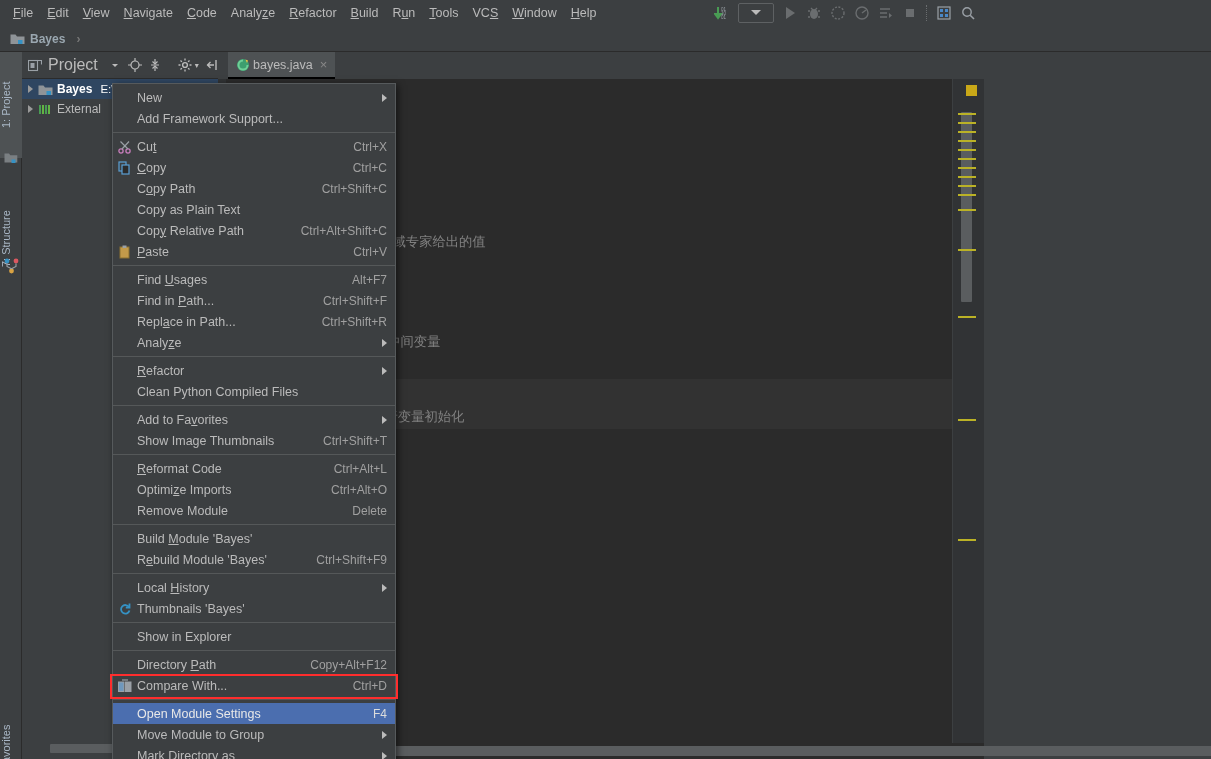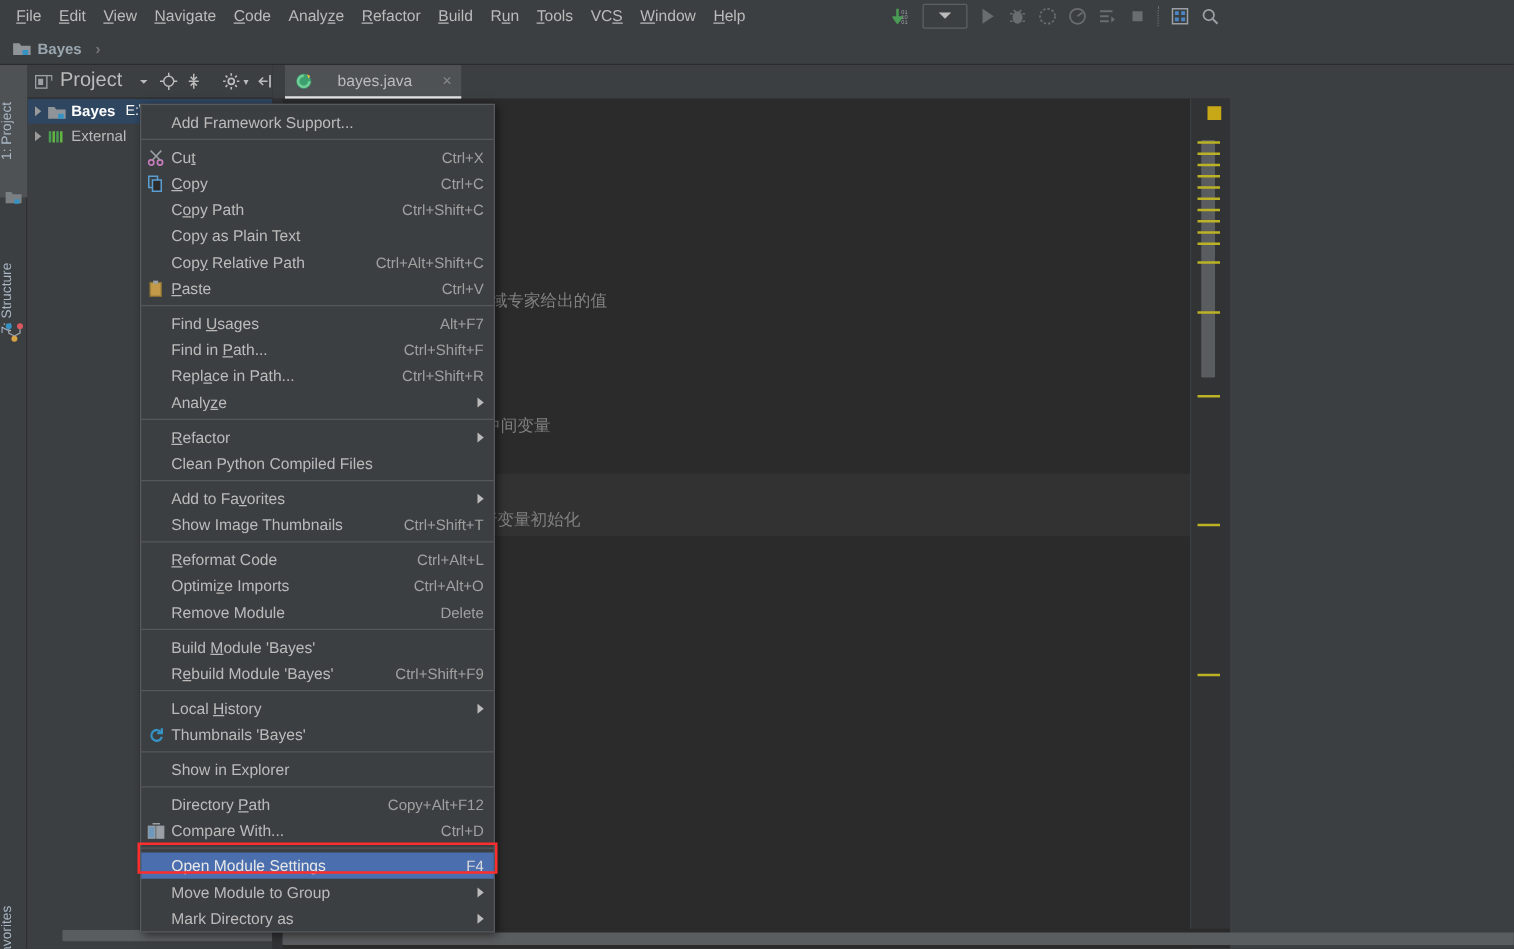--- a/index.html
+++ b/index.html
@@ -95,23 +95,23 @@
   .editor-wrap {
     position: absolute; left: 218px; top: 52px; right: 0; bottom: 0;
     background: #2b2b2b;
   }
   .tabbar {
     position: absolute; left: 0; top: 0; right: 0; height: 27px;
     background: #3c3f41; box-sizing: border-box;
   }
   .tab {
     position: absolute; left: 10px; top: 0; height: 27px;
-    display: flex; align-items: center; gap: 20px;
+    display: flex; align-items: center; gap: 3px;
     padding: 0 8px; box-sizing: border-box;
-    background: #4e5254; border-bottom: 2px solid #e5e5e5;
+    background: #4e5254; border-bottom: 2px solid #000000;
     color: #bbbbbb; font-size: 12.5px;
   }
   .tab-close { color: #888; font-size: 13px; margin-left: 4px; }
 
   .gutter {
     position: absolute; left: 0; top: 27px; bottom: 0; width: 8px;
     background: #313335; border-right: 1px solid #3c3f41;
   }
   .code {
     position: absolute; left: 8px; top: 27px; right: 31px; bottom: 16px;
@@ -457,20 +457,25 @@
 
     <div class="hscroll-track">
       <div class="hscroll-thumb"></div>
     </div>
   </div>
 
   <div class="ctxmenu">
     <div id="ctx-items">
         <div class="mi">
           <span class="mi-ico"></span>
+          <span class="mi-lbl">New</span>
+          <span class="mi-arrow"></span>
+        </div>
+        <div class="mi">
+          <span class="mi-ico"></span>
           <span class="mi-lbl">Add Framework Support...</span>
         </div>
         <div class="mi-sep"></div>
         <div class="mi">
           <span class="mi-ico">
             <svg width="14" height="14" viewBox="0 0 14 14">
               <circle cx="3" cy="11" r="2.1" fill="none" stroke="#c77dbb" stroke-width="1.3"></circle>
               <circle cx="10" cy="11" r="2.1" fill="none" stroke="#c77dbb" stroke-width="1.3"></circle>
               <path d="M2.5 1.5L10 9M11 1.5L4 9" stroke="#9aa0a6" stroke-width="1.2"></path>
             </svg>

